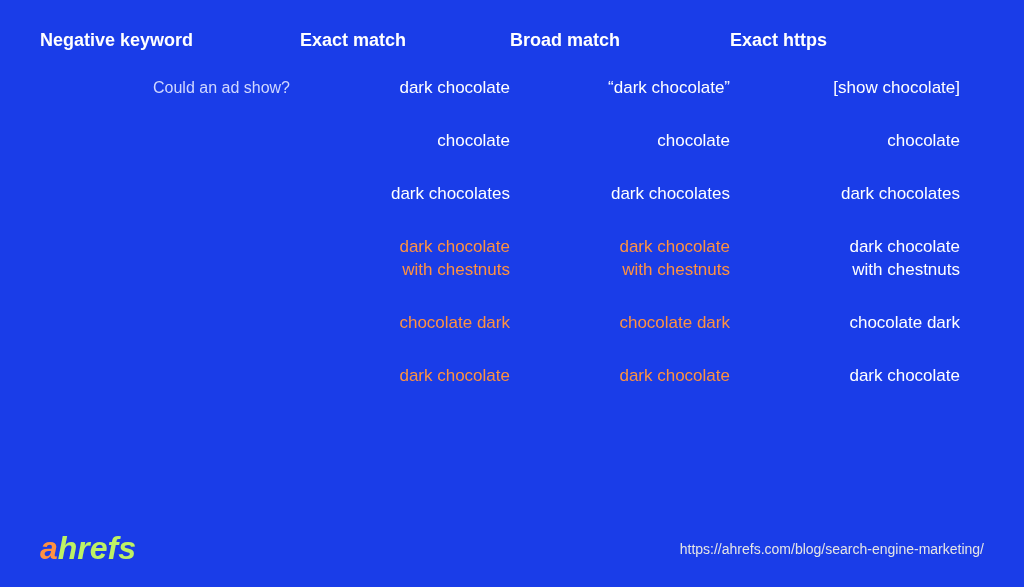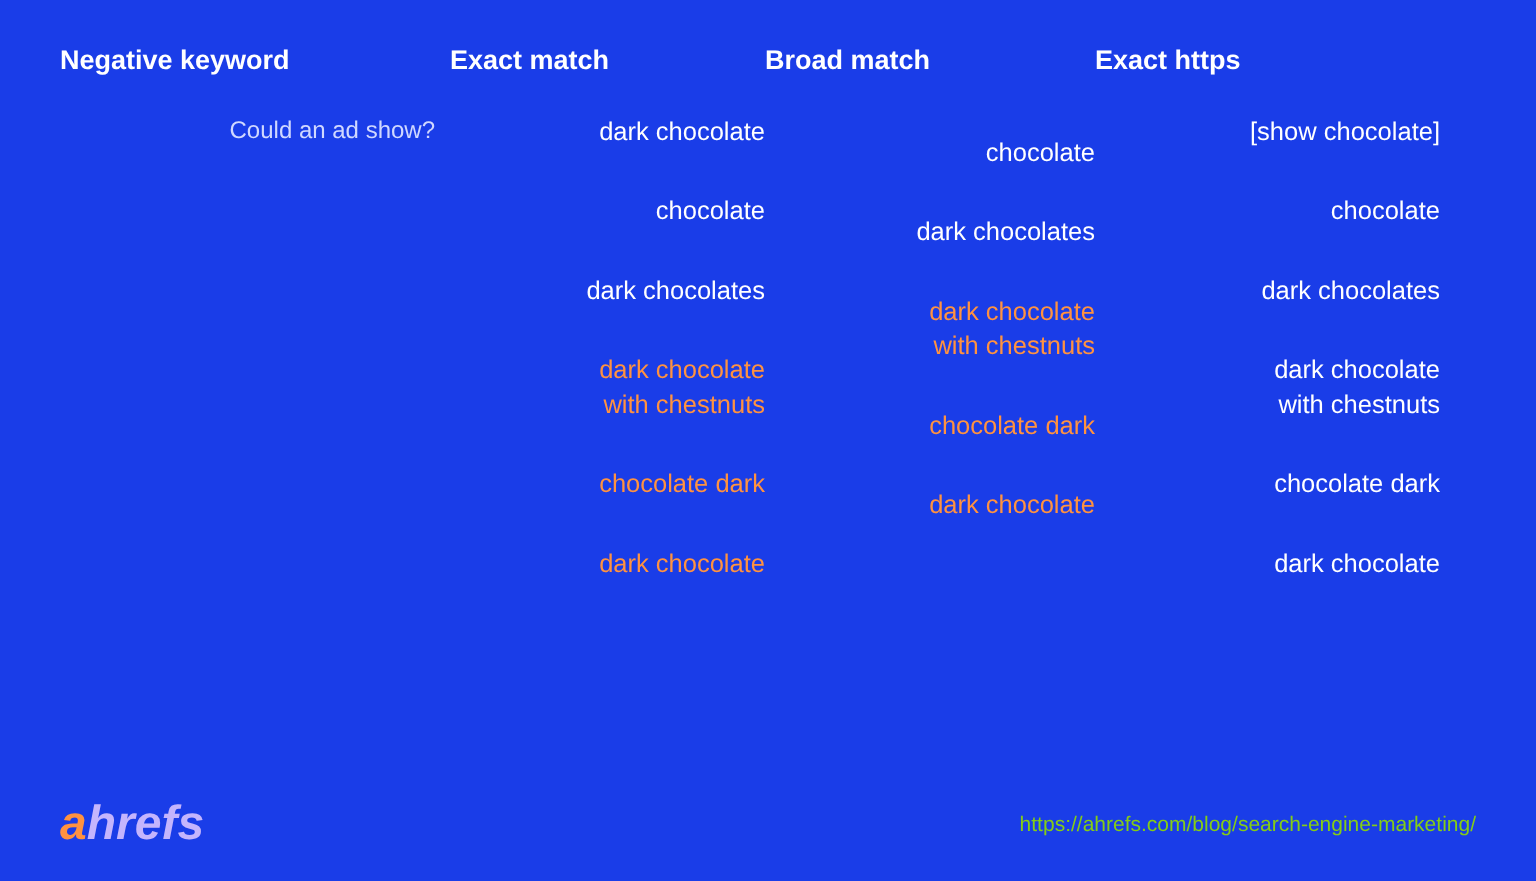--- a/index.html
+++ b/index.html
@@ -87,28 +87,28 @@
     }
 
     .logo-a {
       color: #ff9240;
       font-size: 32px;
       font-weight: bold;
       font-style: italic;
     }
 
     .logo-hrefs {
-      color: #c4b5fd;
+      color: #bef264;
       font-size: 32px;
       font-weight: bold;
       font-style: italic;
     }
 
     .footer-url {
-      color: #84cc16;
+      color: #e5e5e5;
       font-size: 14px;
     }
   </style>
 </head>
 <body>
 
 <div class="container">
   <div class="table-area">
 
     <div class="col-neg">
@@ -126,20 +126,21 @@
       <div class="row-spacer"></div>
       <div class="cell orange">dark chocolate<br>with chestnuts</div>
       <div class="row-spacer"></div>
       <div class="cell orange">chocolate dark</div>
       <div class="row-spacer"></div>
       <div class="cell orange">dark chocolate</div>
     </div>
 
     <div>
       <div class="col-header">Broad match</div>
+      <div class="cell">“dark chocolate”</div>
       <div class="row-spacer"></div>
       <div class="cell">chocolate</div>
       <div class="row-spacer"></div>
       <div class="cell">dark chocolates</div>
       <div class="row-spacer"></div>
       <div class="cell orange">dark chocolate<br>with chestnuts</div>
       <div class="row-spacer"></div>
       <div class="cell orange">chocolate dark</div>
       <div class="row-spacer"></div>
       <div class="cell orange">dark chocolate</div>

